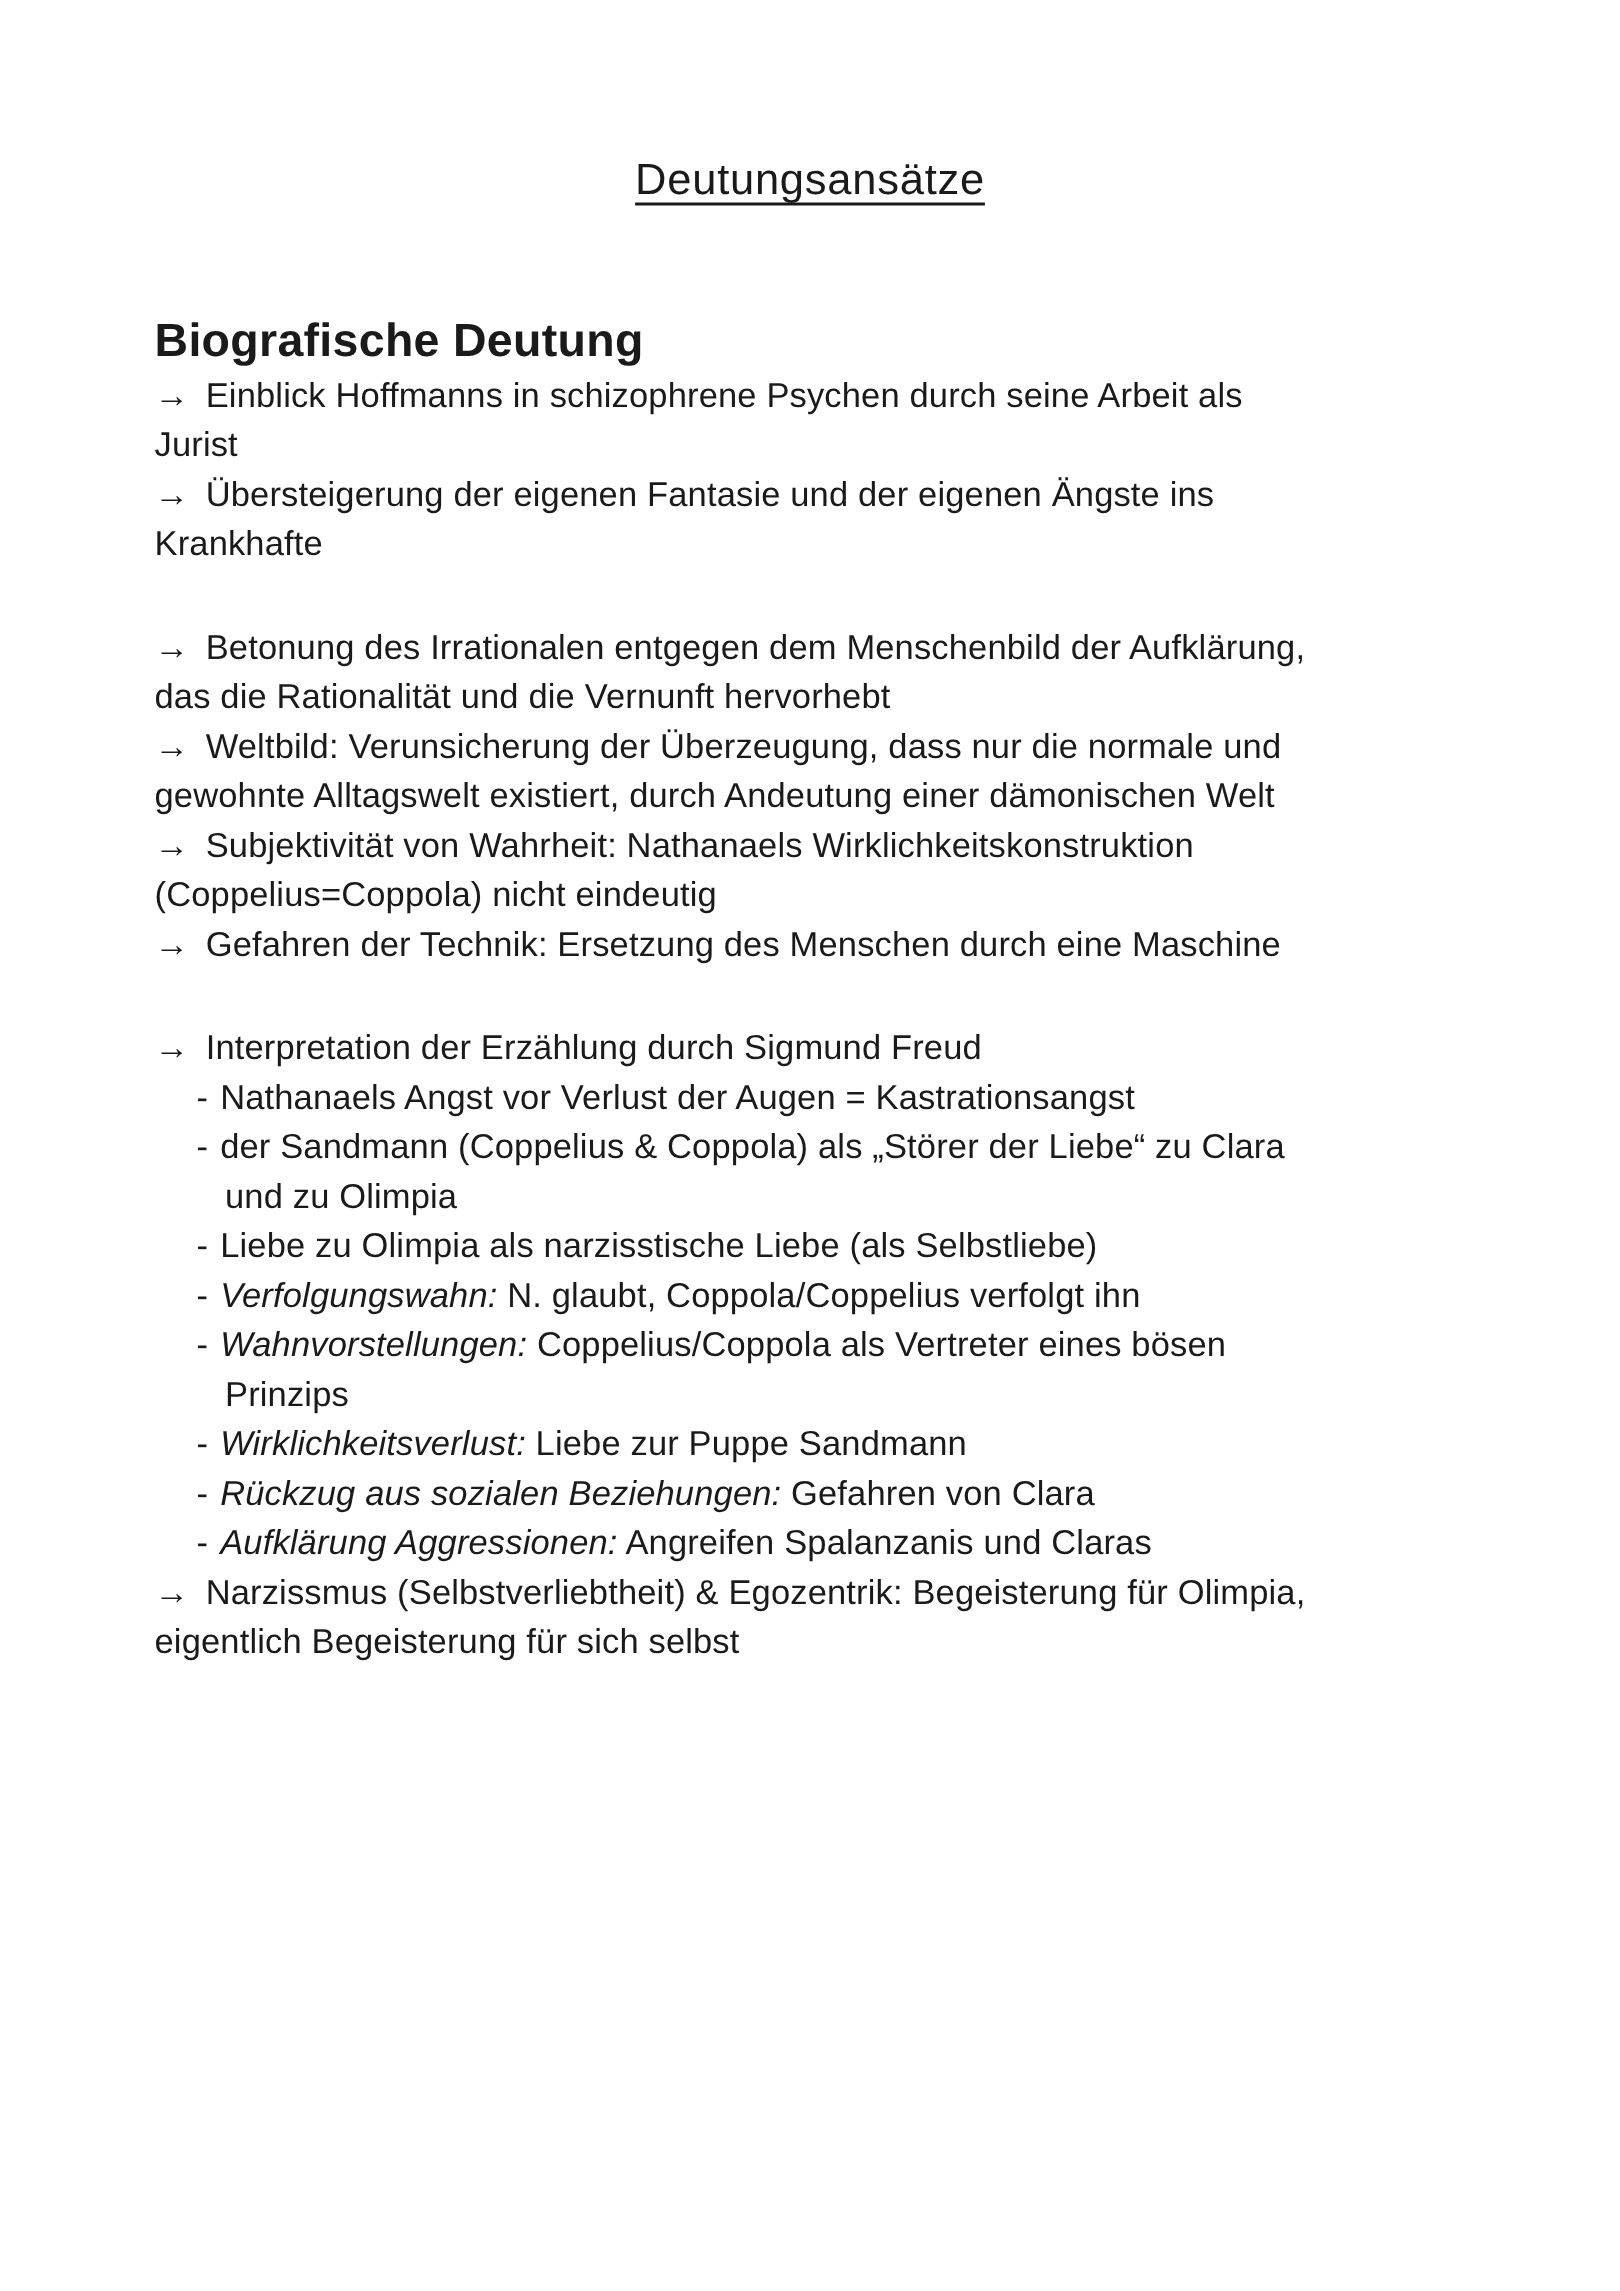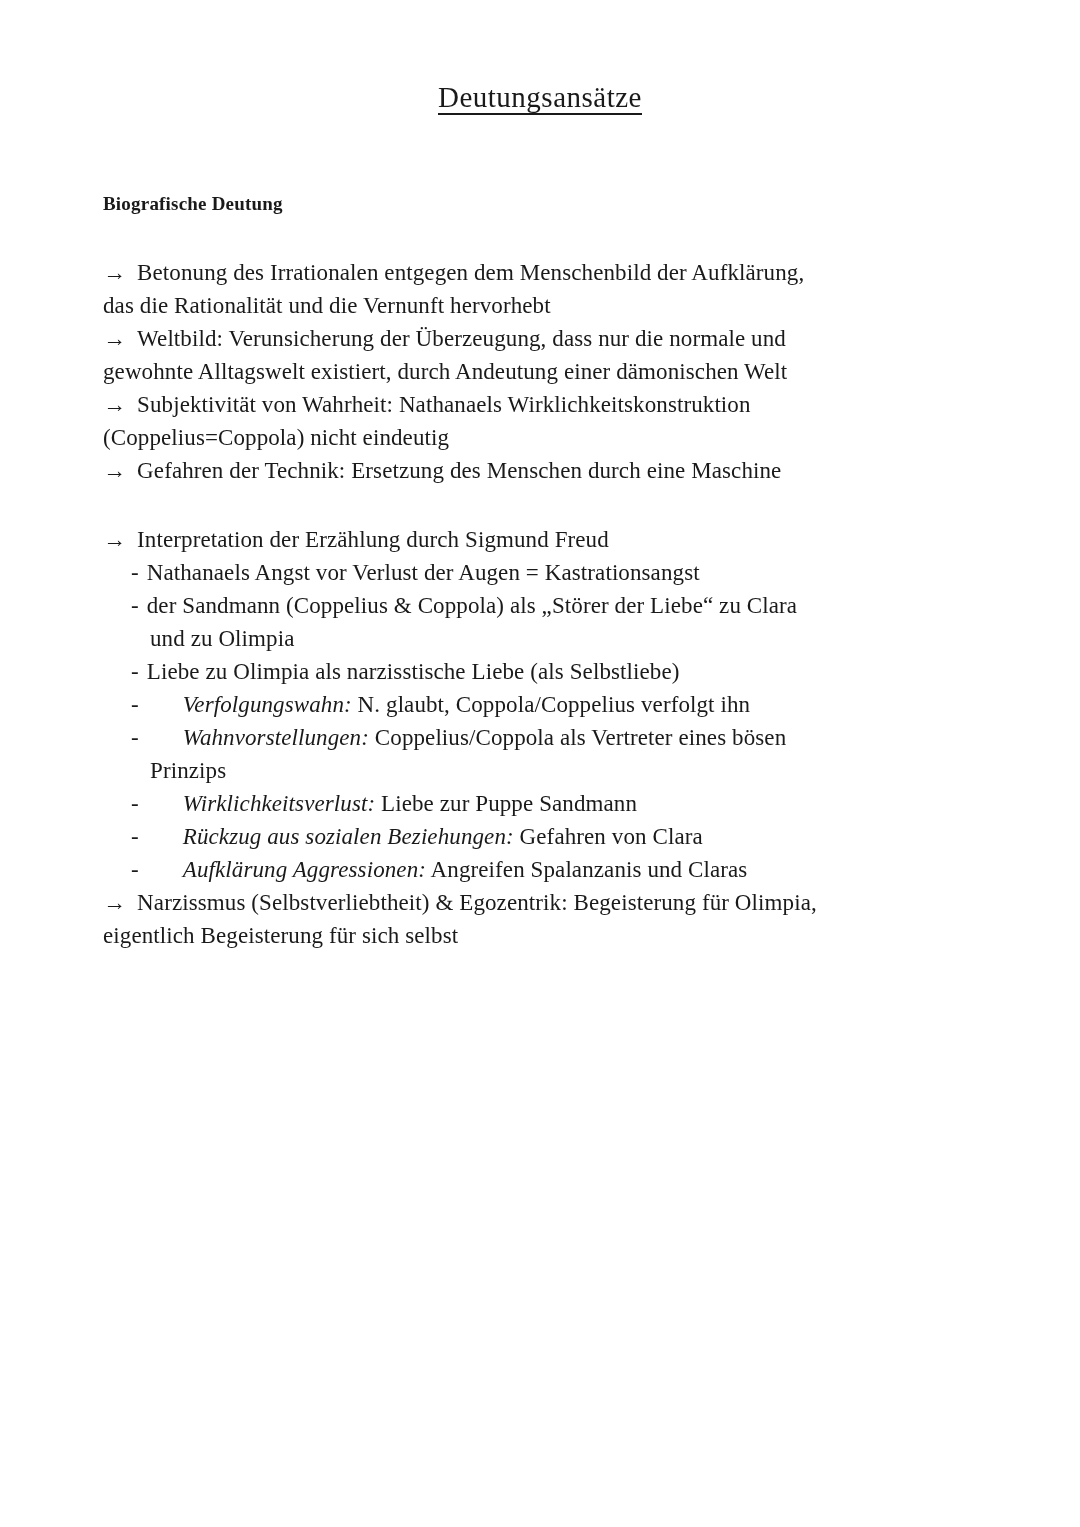--- a/index.html
+++ b/index.html
@@ -6,67 +6,73 @@
   body {
     width: 1080px; height: 1527px;
     background: #ffffff;
     font-family: "Liberation Sans", "DejaVu Sans", sans-serif;
     color: #1a1a1a;
     overflow: hidden;
   }
   .page {
     box-sizing: border-box;
     width: 1080px; height: 1527px;
-    padding: 79px 103px 0 103px;
-    font-family: Liberation Serif, serif;
+    padding: 102px 103px 0 103px;
   }
   .doc-title {
     text-align: center;
     font-size: 29px;
     line-height: 36px;
     letter-spacing: 0.5px;
     text-decoration: underline;
     text-underline-offset: 6px;
     text-decoration-thickness: 2px;
     margin: 0 0 72px 0;
     font-weight: 400;
   }
   .section { margin: 36px 0 0 0; }
   .section:first-child { margin-top: 0; }
   .section-heading {
-    font-size: 19px;
+    font-size: 31px;
     font-weight: 700;
     line-height: 33px;
     margin: 0 0 4px 0;
     letter-spacing: 0.2px;
   }
   .item {
     font-size: 23px;
     line-height: 33px;
     margin: 0;
     white-space: pre-wrap;
     letter-spacing: 0.1px;
   }
   .item .bullet { display: inline; }
   .item.arrow > .bullet { margin-right: 11px; }
   .item.dash {
     padding-left: 47px;
     text-indent: -19px;
   }
   .item.dash > .bullet { margin-right: 8px; }
-  .item .lead { font-style: italic; margin-left: 36px; }
+  .item .lead { font-style: italic; }
 </style>
 </head>
 <body style="color: rgb(26, 26, 26); background: rgb(255, 255, 255);">
 
 <div class="page">
   <h1 class="doc-title">Deutungsansätze</h1>
   <div>
   <section class="section">
     <h2 class="section-heading">Biografische Deutung</h2>
+    <div>
+  <p class="item arrow"><span class="bullet">→</span><span>Einblick Hoffmanns in schizophrene Psychen durch seine Arbeit als
+Jurist</span></p>
+
+  <p class="item arrow"><span class="bullet">→</span><span>Übersteigerung der eigenen Fantasie und der eigenen Ängste ins
+Krankhafte</span></p>
+</div>
   </section>
 
   <section class="section">
     <div>
   <p class="item arrow"><span class="bullet">→</span><span>Betonung des Irrationalen entgegen dem Menschenbild der Aufklärung,
 das die Rationalität und die Vernunft hervorhebt</span></p>
 
   <p class="item arrow"><span class="bullet">→</span><span>Weltbild: Verunsicherung der Überzeugung, dass nur die normale und
 gewohnte Alltagswelt existiert, durch Andeutung einer dämonischen Welt</span></p>
 

